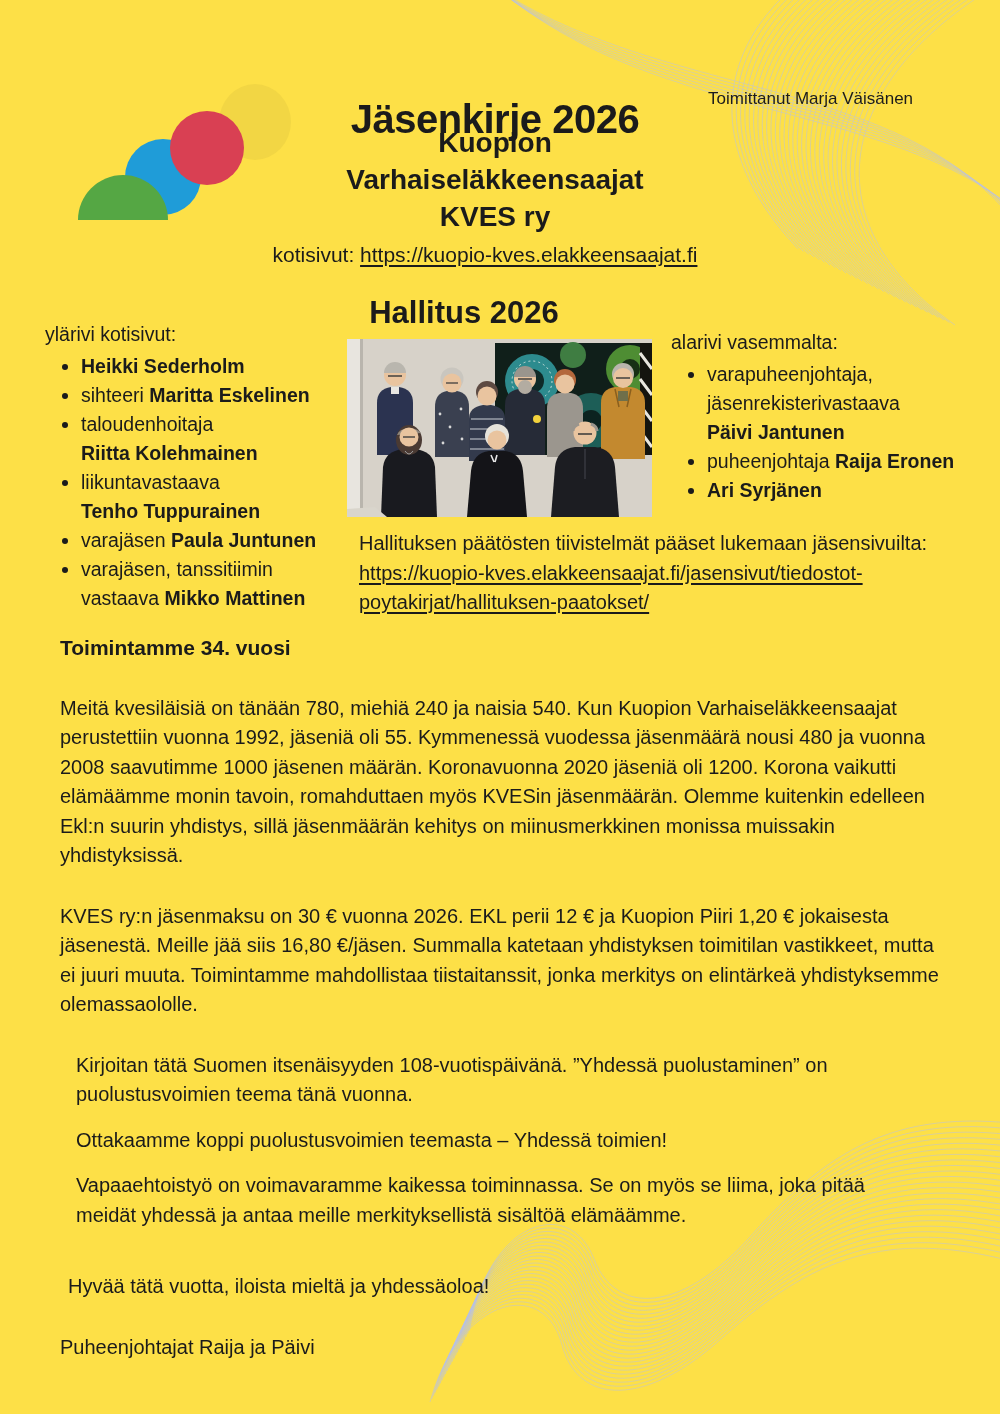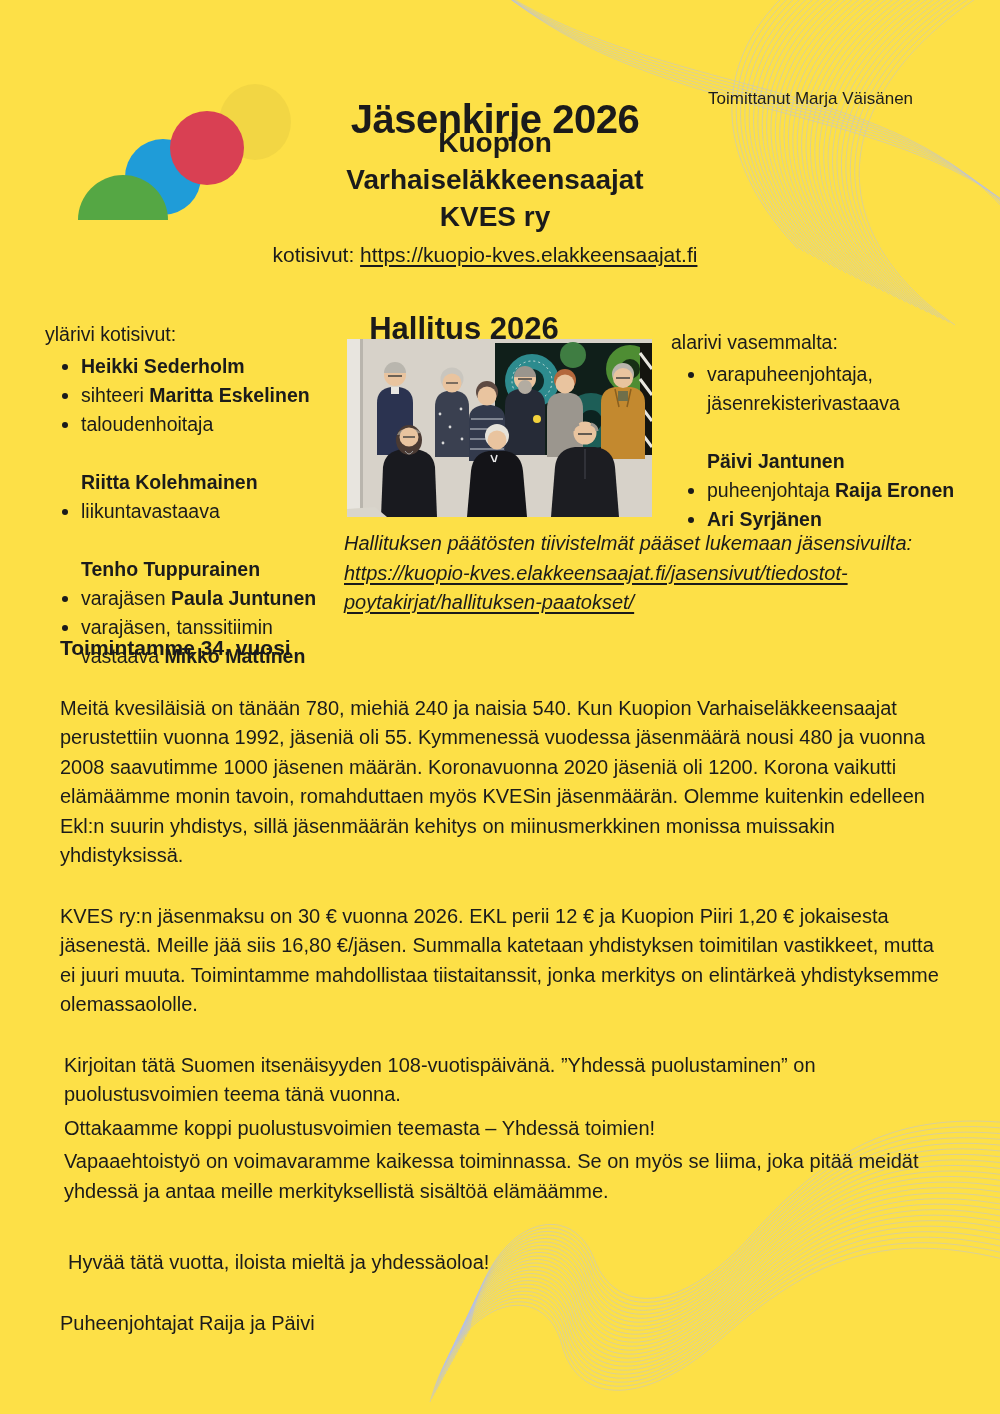--- a/index.html
+++ b/index.html
@@ -10,35 +10,35 @@
   .deco{position:absolute;left:0;top:0;width:1000px;height:1414px;z-index:0;}
   .deco path{fill:none;stroke:#b6c0e6;stroke-width:.75;stroke-opacity:.65;}
   .logo{position:absolute;left:76px;top:83px;width:218px;height:142px;z-index:1;}
   .header-title{position:absolute;left:255px;top:70px;width:480px;text-align:center;
     font-size:40px;font-weight:700;letter-spacing:-.5px;z-index:1;}
   .editor{position:absolute;left:708px;top:89px;font-size:17px;z-index:1;}
   .org{position:absolute;left:255px;top:124px;width:480px;text-align:center;
     font-size:28px;font-weight:700;line-height:37px;z-index:1;}
   .homepage{position:absolute;left:0;top:243px;width:970px;text-align:center;font-size:21px;z-index:1;}
   a{color:inherit;text-decoration:underline;text-underline-offset:3px;}
-  .board-heading{position:absolute;left:0;top:285px;width:928px;text-align:center;
+  .board-heading{position:absolute;left:0;top:269px;width:928px;text-align:center;
     font-size:31px;font-weight:700;z-index:1;}
   .col{font-size:19.5px;line-height:29px;z-index:1;}
   .col-left{position:absolute;left:45px;top:320px;width:302px;}
   .col-right{position:absolute;left:671px;top:328px;width:332px;}
   .col ul{margin:3px 0 0;padding-left:36px;}
   .col li{margin:0;}
-  .name{font-weight:700;margin-top:29px;}
+  .name{font-weight:700;}
   .block{display:block;}
   .photo{position:absolute;left:347px;top:339px;width:305px;height:178px;z-index:1;}
-  .minutes{position:absolute;left:344px;top:529px;width:620px;font-size:20px;line-height:29.5px;z-index:1;overflow-wrap:break-word;font-style:italic;}
+  .minutes{position:absolute;left:359px;top:529px;width:620px;font-size:20px;line-height:29.5px;z-index:1;overflow-wrap:break-word;}
   .article{position:absolute;left:60px;top:633px;width:885px;font-size:20px;line-height:29.5px;z-index:1;}
   .article h2{font-size:21px;font-weight:700;margin:0 0 31px;}
   .article p{margin:0 0 31px;}
-  .article .line{margin:4px;}
+  .article .line{margin:16px;}
   .article .closing{margin:42px 8px 0;}
   .article .sig{margin:31px 0 0;}
 </style>
 </head>
 <body>
 
 <div class="page">
 
   <svg class="deco" viewBox="0 0 1000 1414" aria-hidden="true">
     <g id="swirl-top">

